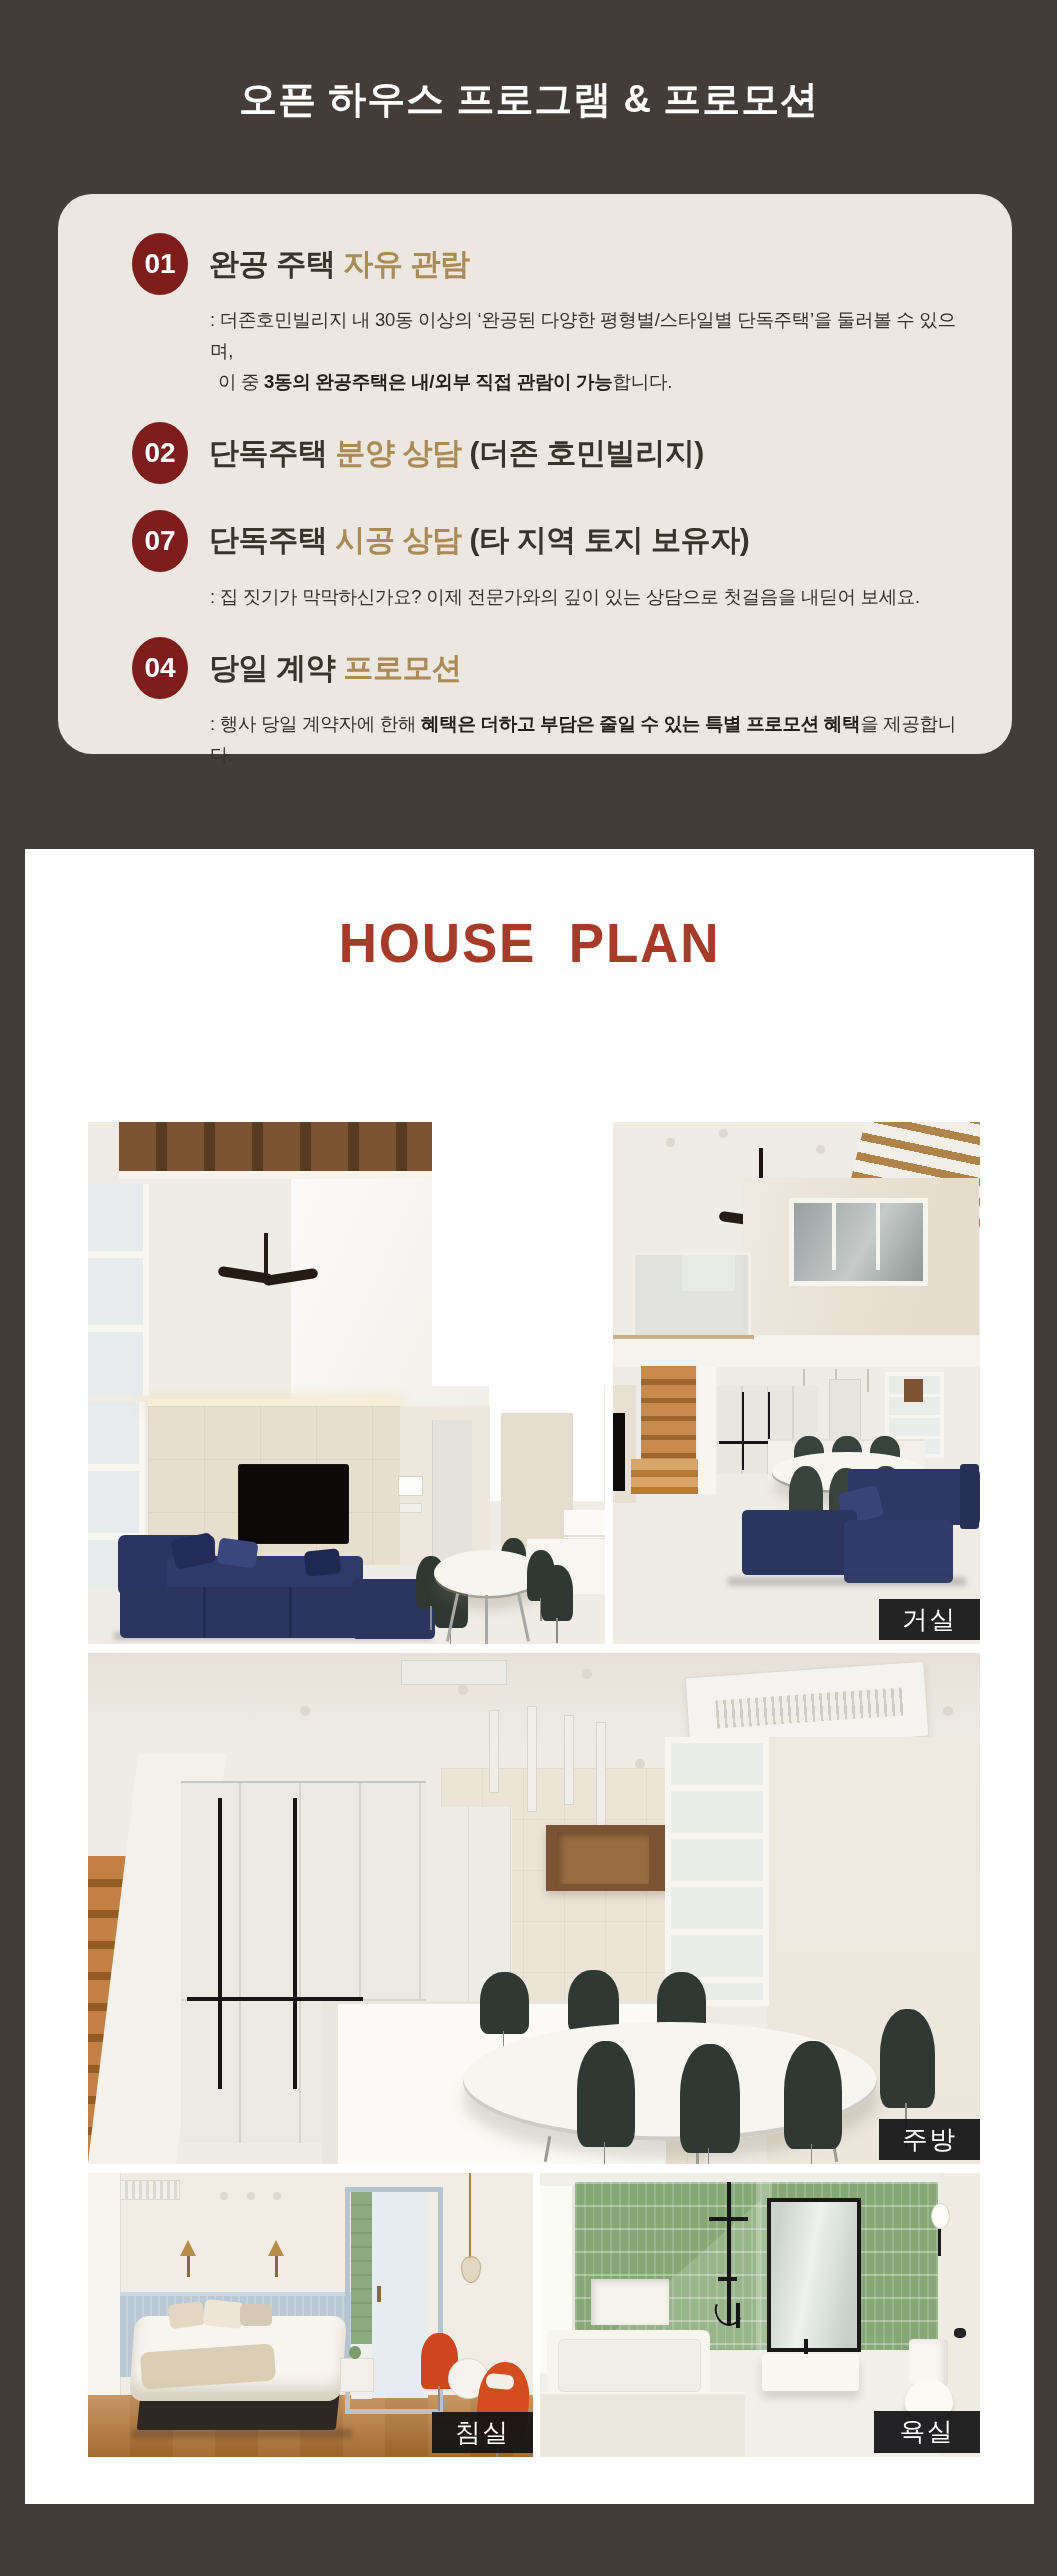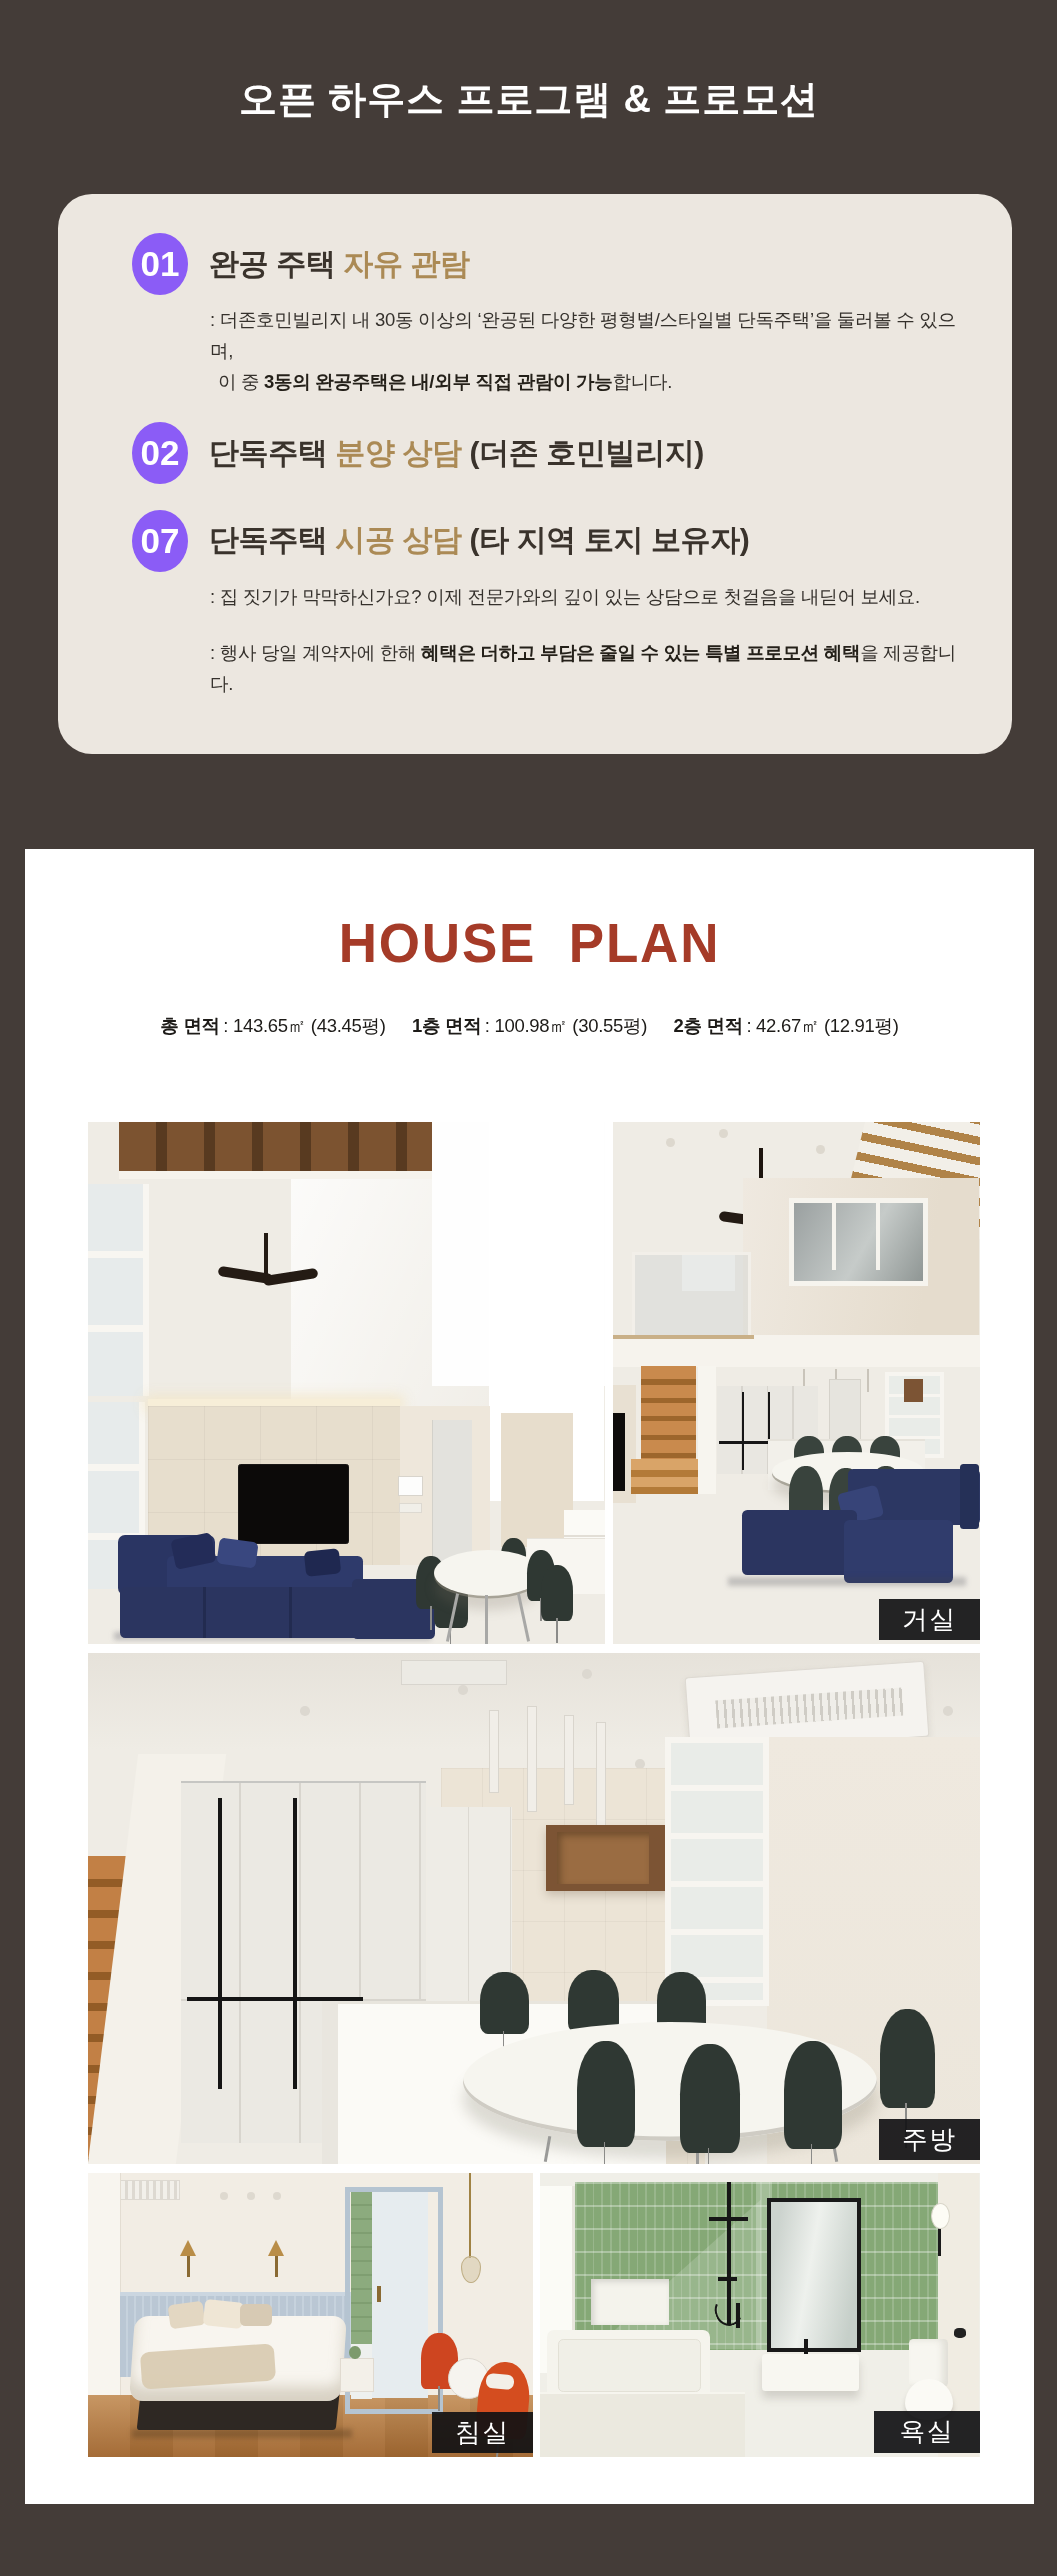--- a/index.html
+++ b/index.html
@@ -8,23 +8,23 @@
   .abs{position:absolute;}
   
   .hdr-title{position:absolute;left:0;top:74px;width:1058px;text-align:center;
     color:#ffffff;font-size:38px;font-weight:800;letter-spacing:0.9px;}
   
   .pcard{position:absolute;left:58px;top:194px;width:954px;height:560px;
     background:#ece7e0;border-radius:34px;box-sizing:border-box;
     padding:39px 53px 21px 74px;}
   .pitem{position:relative;margin-bottom:25.6px;}
   .pitem-head{display:flex;align-items:center;}
-  .badge{width:56px;height:62px;border-radius:50%;background:#8b5cf6;flex:0 0 56px;
+  .badge{width:56px;height:62px;border-radius:50%;background:#7f1d1d;flex:0 0 56px;
     display:flex;align-items:center;justify-content:center;
-    color:#fff;font-size:35px;font-weight:800;text-align:center;}
+    color:#fff;font-size:28px;font-weight:800;text-align:center;}
   .ptitle{margin-left:21px;font-size:30px;font-weight:800;color:#3a332c;letter-spacing:-0.4px;}
   .ptitle .accent{color:#ab8a55;}
   .pdesc{margin:8.8px 0 0 78px;font-size:18.5px;line-height:31px;color:#35312c;
     letter-spacing:-0.3px;font-weight:500;}
   .pdesc b{font-weight:800;color:#242019;}
   .pdesc.l2{margin-top:0;padding-left:8px;}
   
   .hcard{position:absolute;left:25px;top:849px;width:1009px;height:1655px;background:#ffffff;}
   .hp-title{position:absolute;left:0;top:63px;width:1009px;text-align:center;
     color:#a53b28;font-size:53px;font-weight:800;letter-spacing:1.8px;word-spacing:16px;
@@ -70,32 +70,31 @@
 
   <div class="pitem">
     <div class="pitem-head">
       <div class="badge">07</div>
       <div class="ptitle"><span>단독주택 </span><span class="accent">시공 상담</span><span> (타 지역 토지 보유자)</span></div>
     </div>
     <p class="pdesc"><span>: 집 짓기가 막막하신가요? 이제 전문가와의 깊이 있는 상담으로 첫걸음을 내딛어 보세요.</span><b></b><span></span></p>
   </div>
 
   <div class="pitem">
+    <div class="pitem-head">
+      <div class="badge">04</div>
+      <div class="ptitle"><span>당일 계약 </span><span class="accent">프로모션</span><span></span></div>
+    </div>
     <p class="pdesc"><span>: 행사 당일 계약자에 한해 </span><b>혜택은 더하고 부담은 줄일 수 있는 특별 프로모션 혜택</b><span>을 제공합니다.</span></p>
   </div>
 </div>
 
 <div class="hcard">
   <div class="hp-title">HOUSE PLAN</div>
 
-  <div class="spec-row" style="top:164px;">
-    <span><span class="sl">총 면적</span><span class="sv">: 143.65㎡ (43.45평)</span></span>
-    <span><span class="sl">1층 면적</span><span class="sv">: 100.98㎡ (30.55평)</span></span>
-    <span><span class="sl">2층 면적</span><span class="sv">: 42.67㎡ (12.91평)</span></span>
-  </div>
 
   <div class="photos">
 
     <div class="ph" style="left:0;top:0;width:517px;height:522px;">
       <div style="left:203px;top:53px;width:212px;height:317px;background:linear-gradient(115deg,rgba(255,255,255,.8),rgba(255,255,255,0));"></div>
       <div style="left:31px;top:0;width:370px;height:49px;background:repeating-linear-gradient(90deg,#7c5330 0 37px,#583a20 37px 48px);"></div>
       <div style="left:31px;top:49px;width:370px;height:8px;background:#f6f3ec;"></div>
       <div style="left:344px;top:0;width:173px;height:264px;background:#fefefe;"></div>
       <div style="left:401px;top:0;width:115px;height:379px;background:#ffffff;"></div>
       <div style="left:0;top:62px;width:55px;height:212px;background:repeating-linear-gradient(180deg,#e7ebeb 0 67px,#f8f6f1 67px 74px);border-right:6.2px solid #f8f6f1;"></div>

